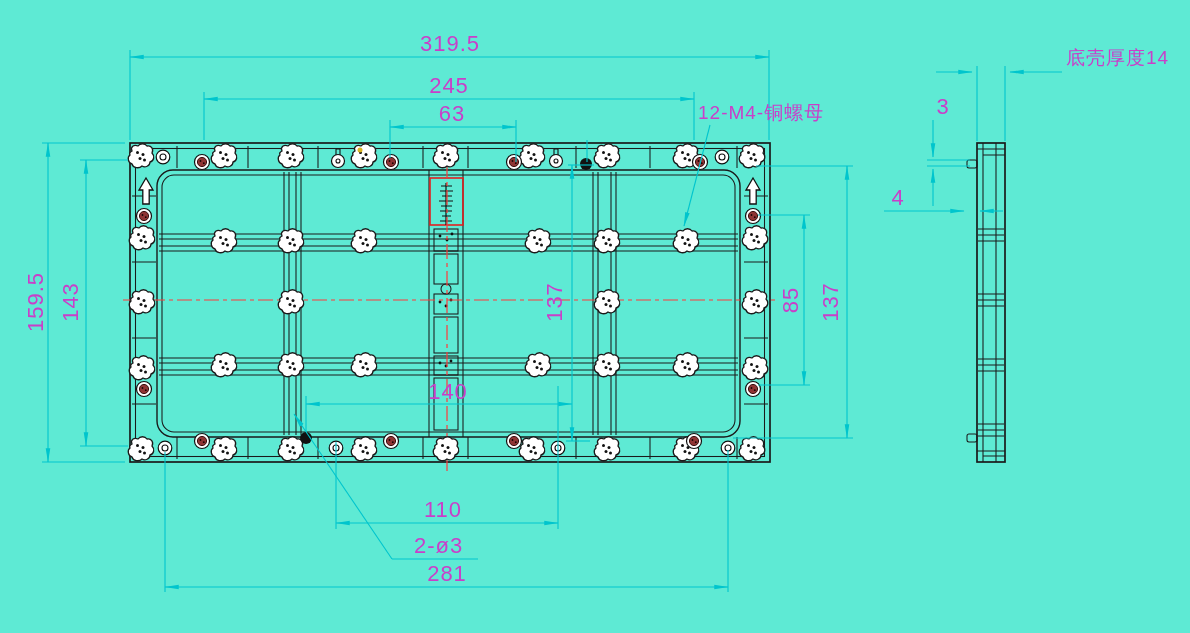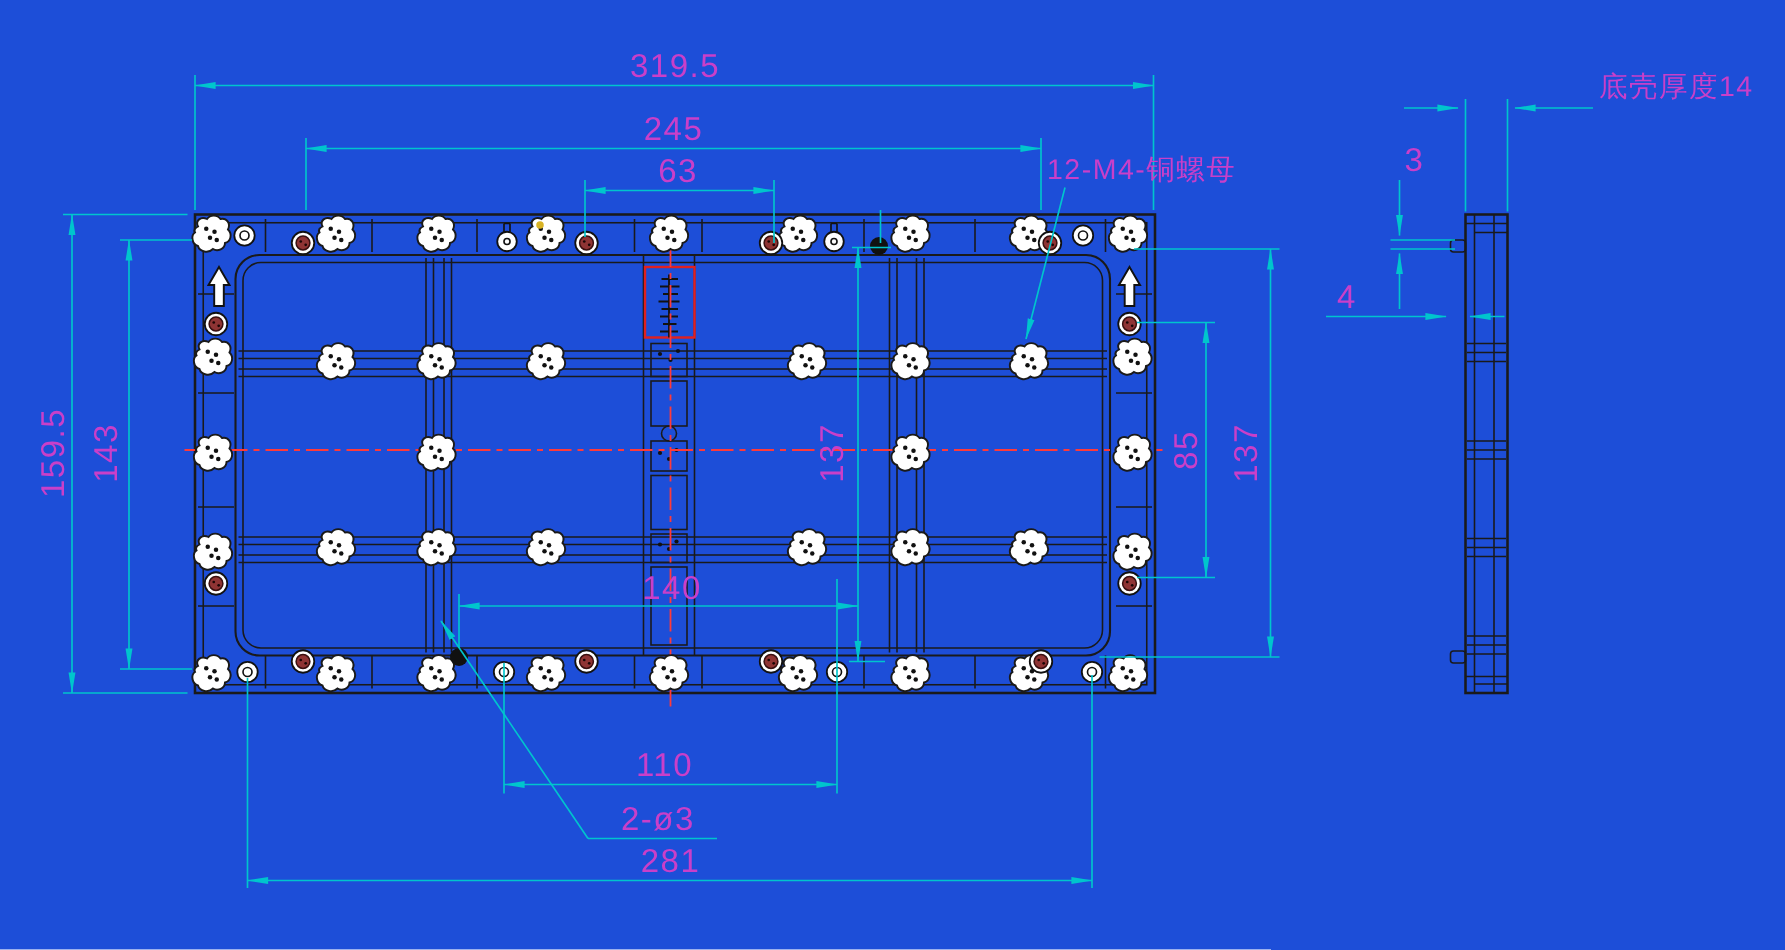--- a/index.html
+++ b/index.html
@@ -1,16 +1,16 @@
 <!DOCTYPE html>
 <html><head>
 <meta charset="utf-8">
 <style>
   html,body{margin:0;padding:0;background:#ffffff;}
-  .wrap{position:relative;width:1190px;height:633px;background:#1d4ed8;overflow:hidden;
+  .wrap{position:relative;width:1190px;height:633px;background:#5eead4;overflow:hidden;
         font-family:"Liberation Sans",sans-serif;}
   svg{position:absolute;left:0;top:0;}
   .o2{fill:none;stroke:#1a1a1a;stroke-width:1.7;}
   .o15{fill:none;stroke:#1a1a1a;stroke-width:1.4;}
   .o1{fill:none;stroke:#1a1a1a;stroke-width:1.05;}
   .dl{stroke:#00c5cd;stroke-width:1.1;fill:none;}
   .cl{stroke:#ff3a3a;stroke-width:1.2;fill:none;stroke-dasharray:15 4 4 4;}
   .rr{fill:none;stroke:#e02020;stroke-width:1.6;}
   .scrb{stroke:#111;stroke-width:1.2;fill:none;}
   .dt{fill:#c93fc9;font-family:"Liberation Sans",sans-serif;font-size:22px;letter-spacing:1px;}

